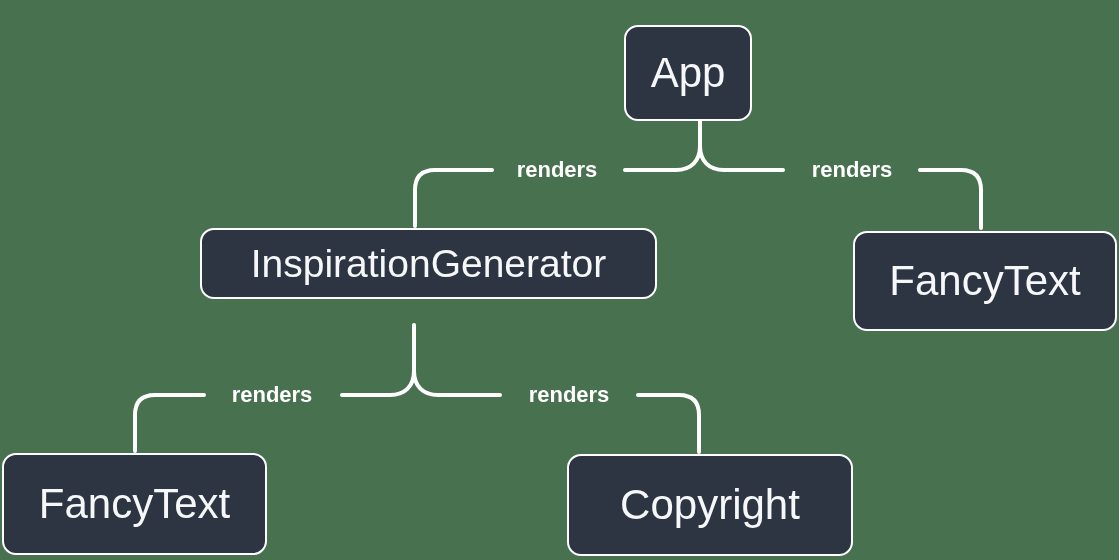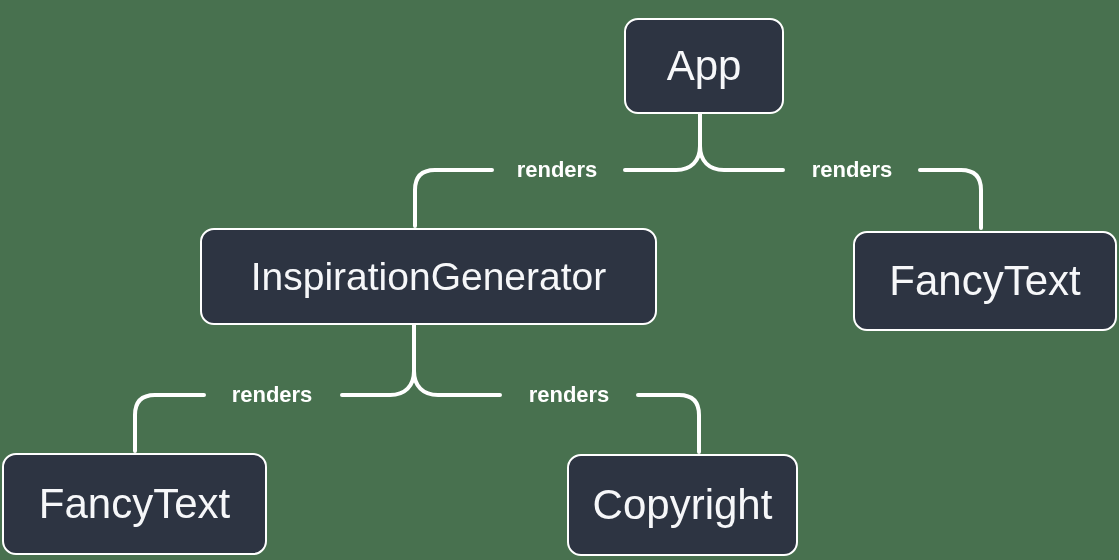--- a/index.html
+++ b/index.html
@@ -40,25 +40,25 @@
     justify-content: center;
     background: var(--node-fill);
     border: 2.5px solid var(--node-border);
     border-radius: 14px;
     color: var(--node-text);
     font-size: 42px;
     font-weight: 400;
     white-space: nowrap;
     letter-spacing: 0;
   }
-  .node--app        { left: 624px; top:   18px; width: 160px; height:  96px; justify-content: center; }
-  .node--ig         { left: 200px; top: 228px; width: 457px; height:  97px; font-size: 39px; }
+  .node--app        { left: 624px; top:   25px; width: 128px; height:  96px; justify-content: center; }
+  .node--ig         { left: 200px; top: 228px; width: 457px; height:  71px; font-size: 39px; }
   .node--fancy-tr   { left: 853px; top: 231px; width: 264px; height: 100px; }
   .node--fancy-bl   { left:   2px; top: 453px; width: 265px; height: 102px; }
-  .node--copyright  { left: 567px; top: 454px; width: 231px; height: 102px; }
+  .node--copyright  { left: 567px; top: 454px; width: 286px; height: 102px; }
   .edge-label {
     position: absolute;
     transform: translate(-50%, -50%);
     color: var(--edge-label);
     font-size: 22px;
     font-weight: 700;
     white-space: nowrap;
   }
   .edge-label--0 { left: 557px; top: 170px; }
   .edge-label--1 { left: 852px; top: 170px; }

